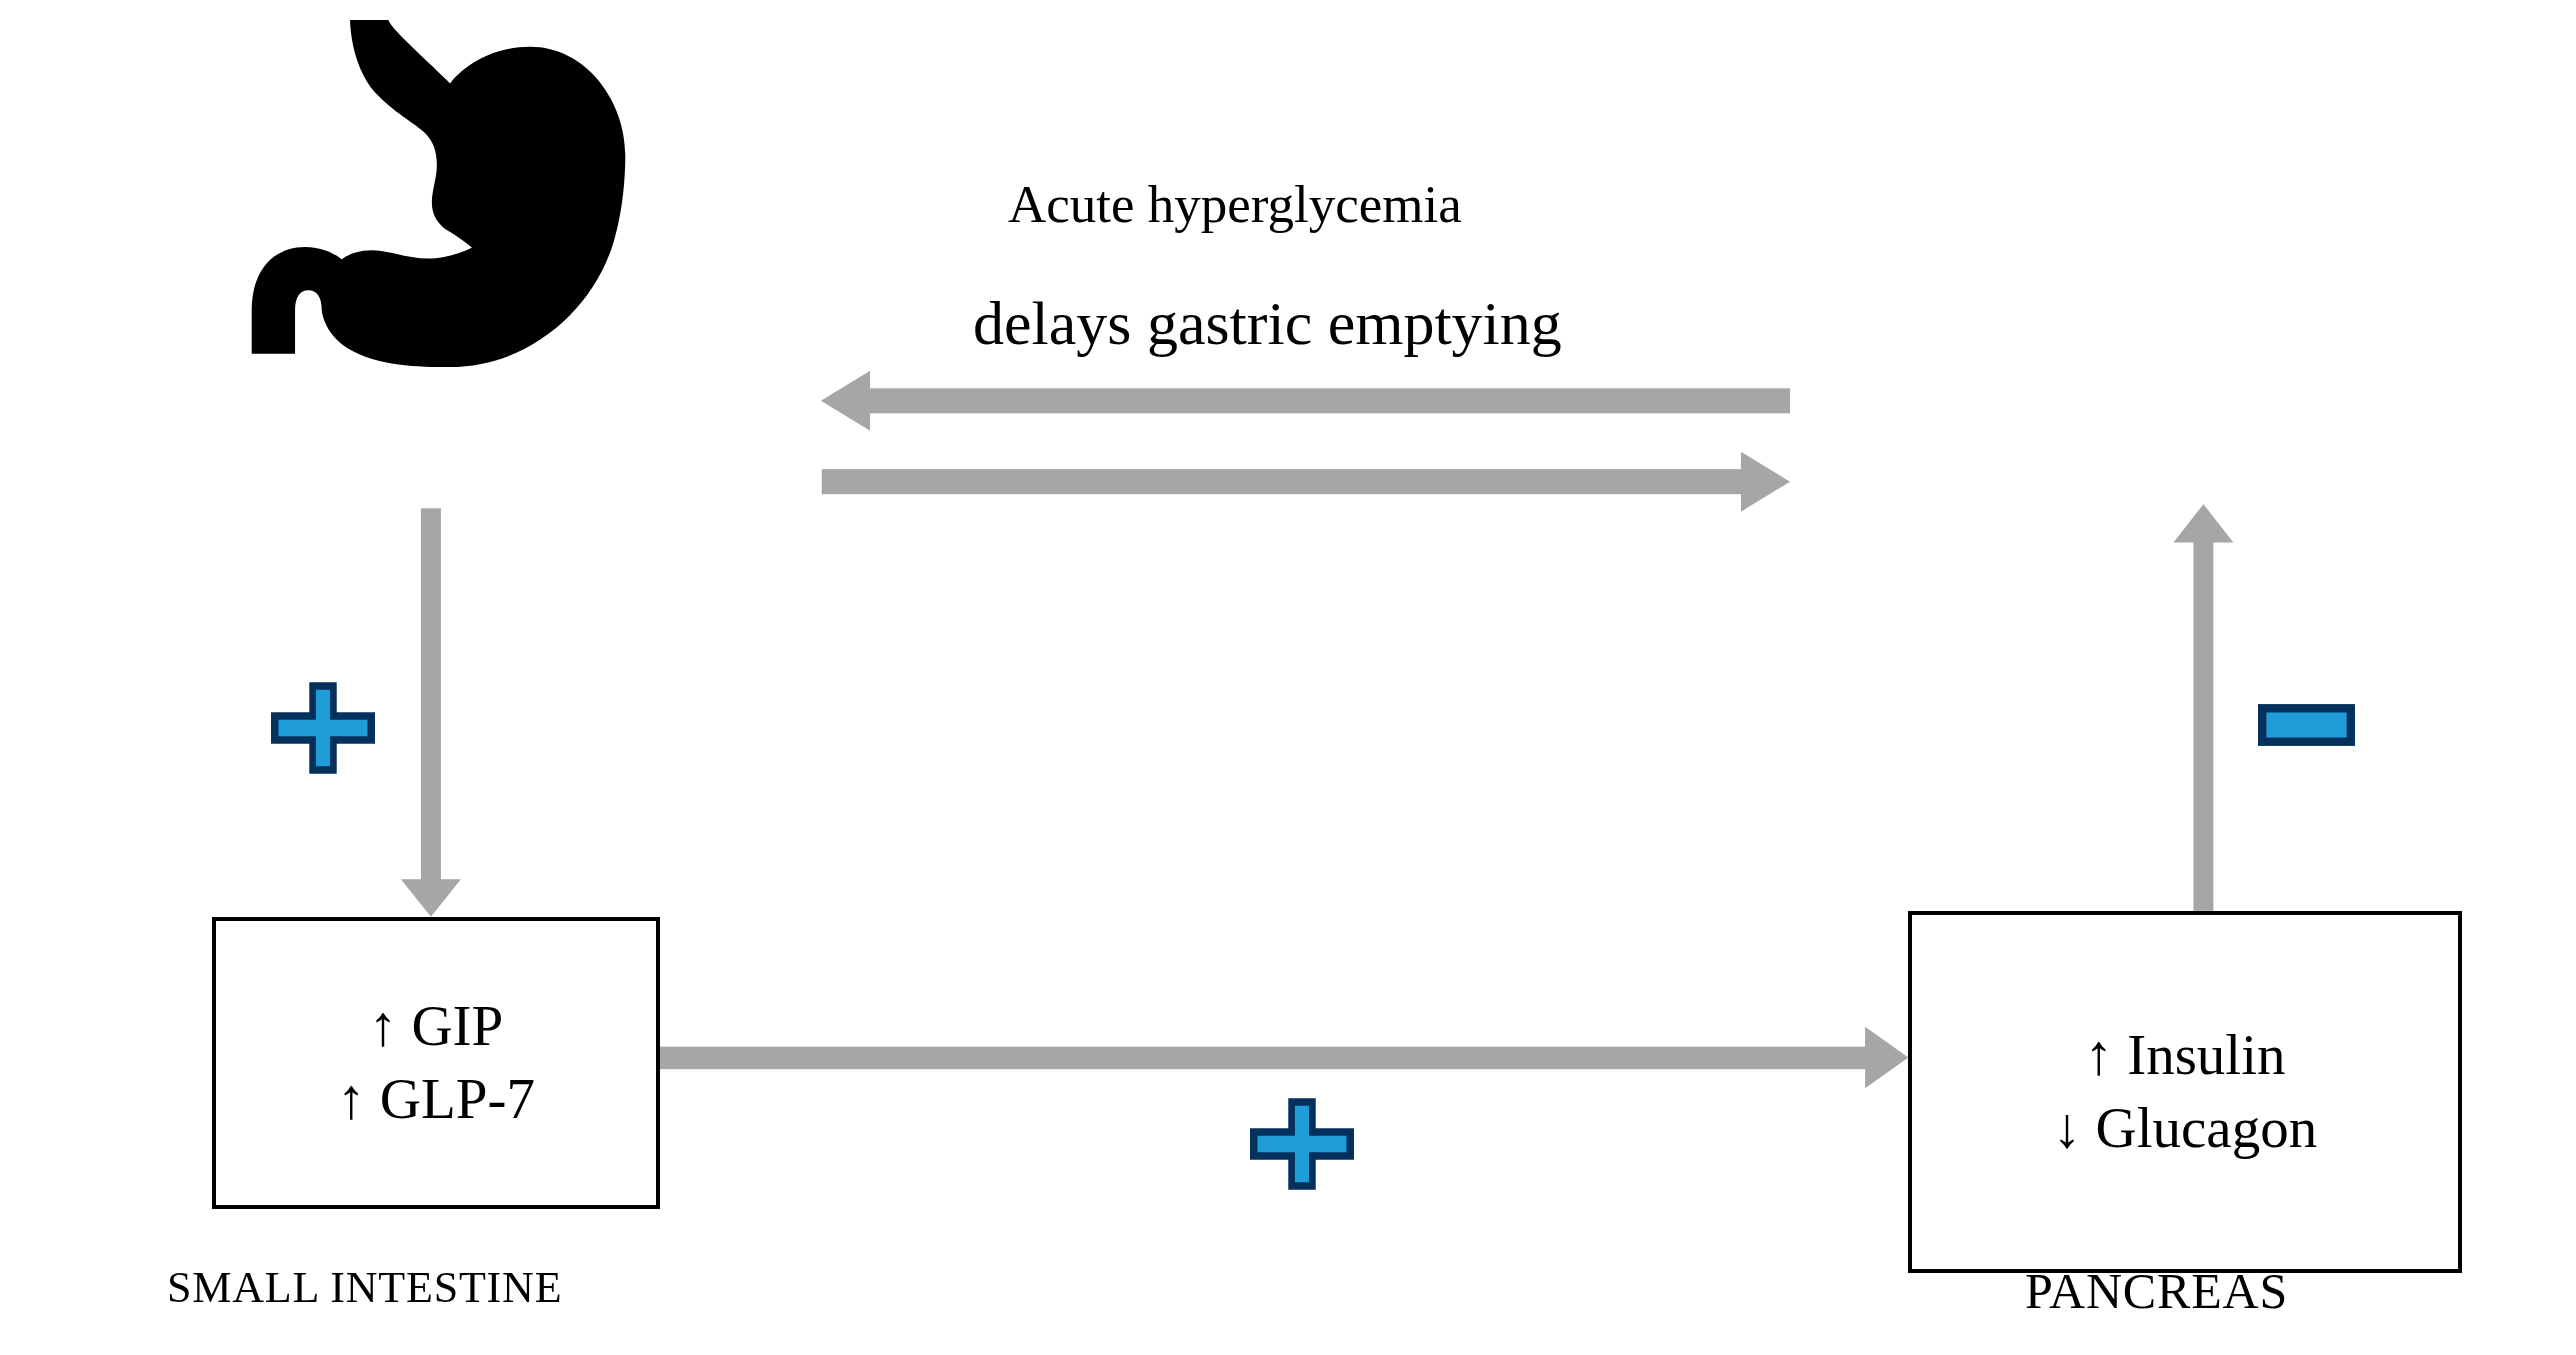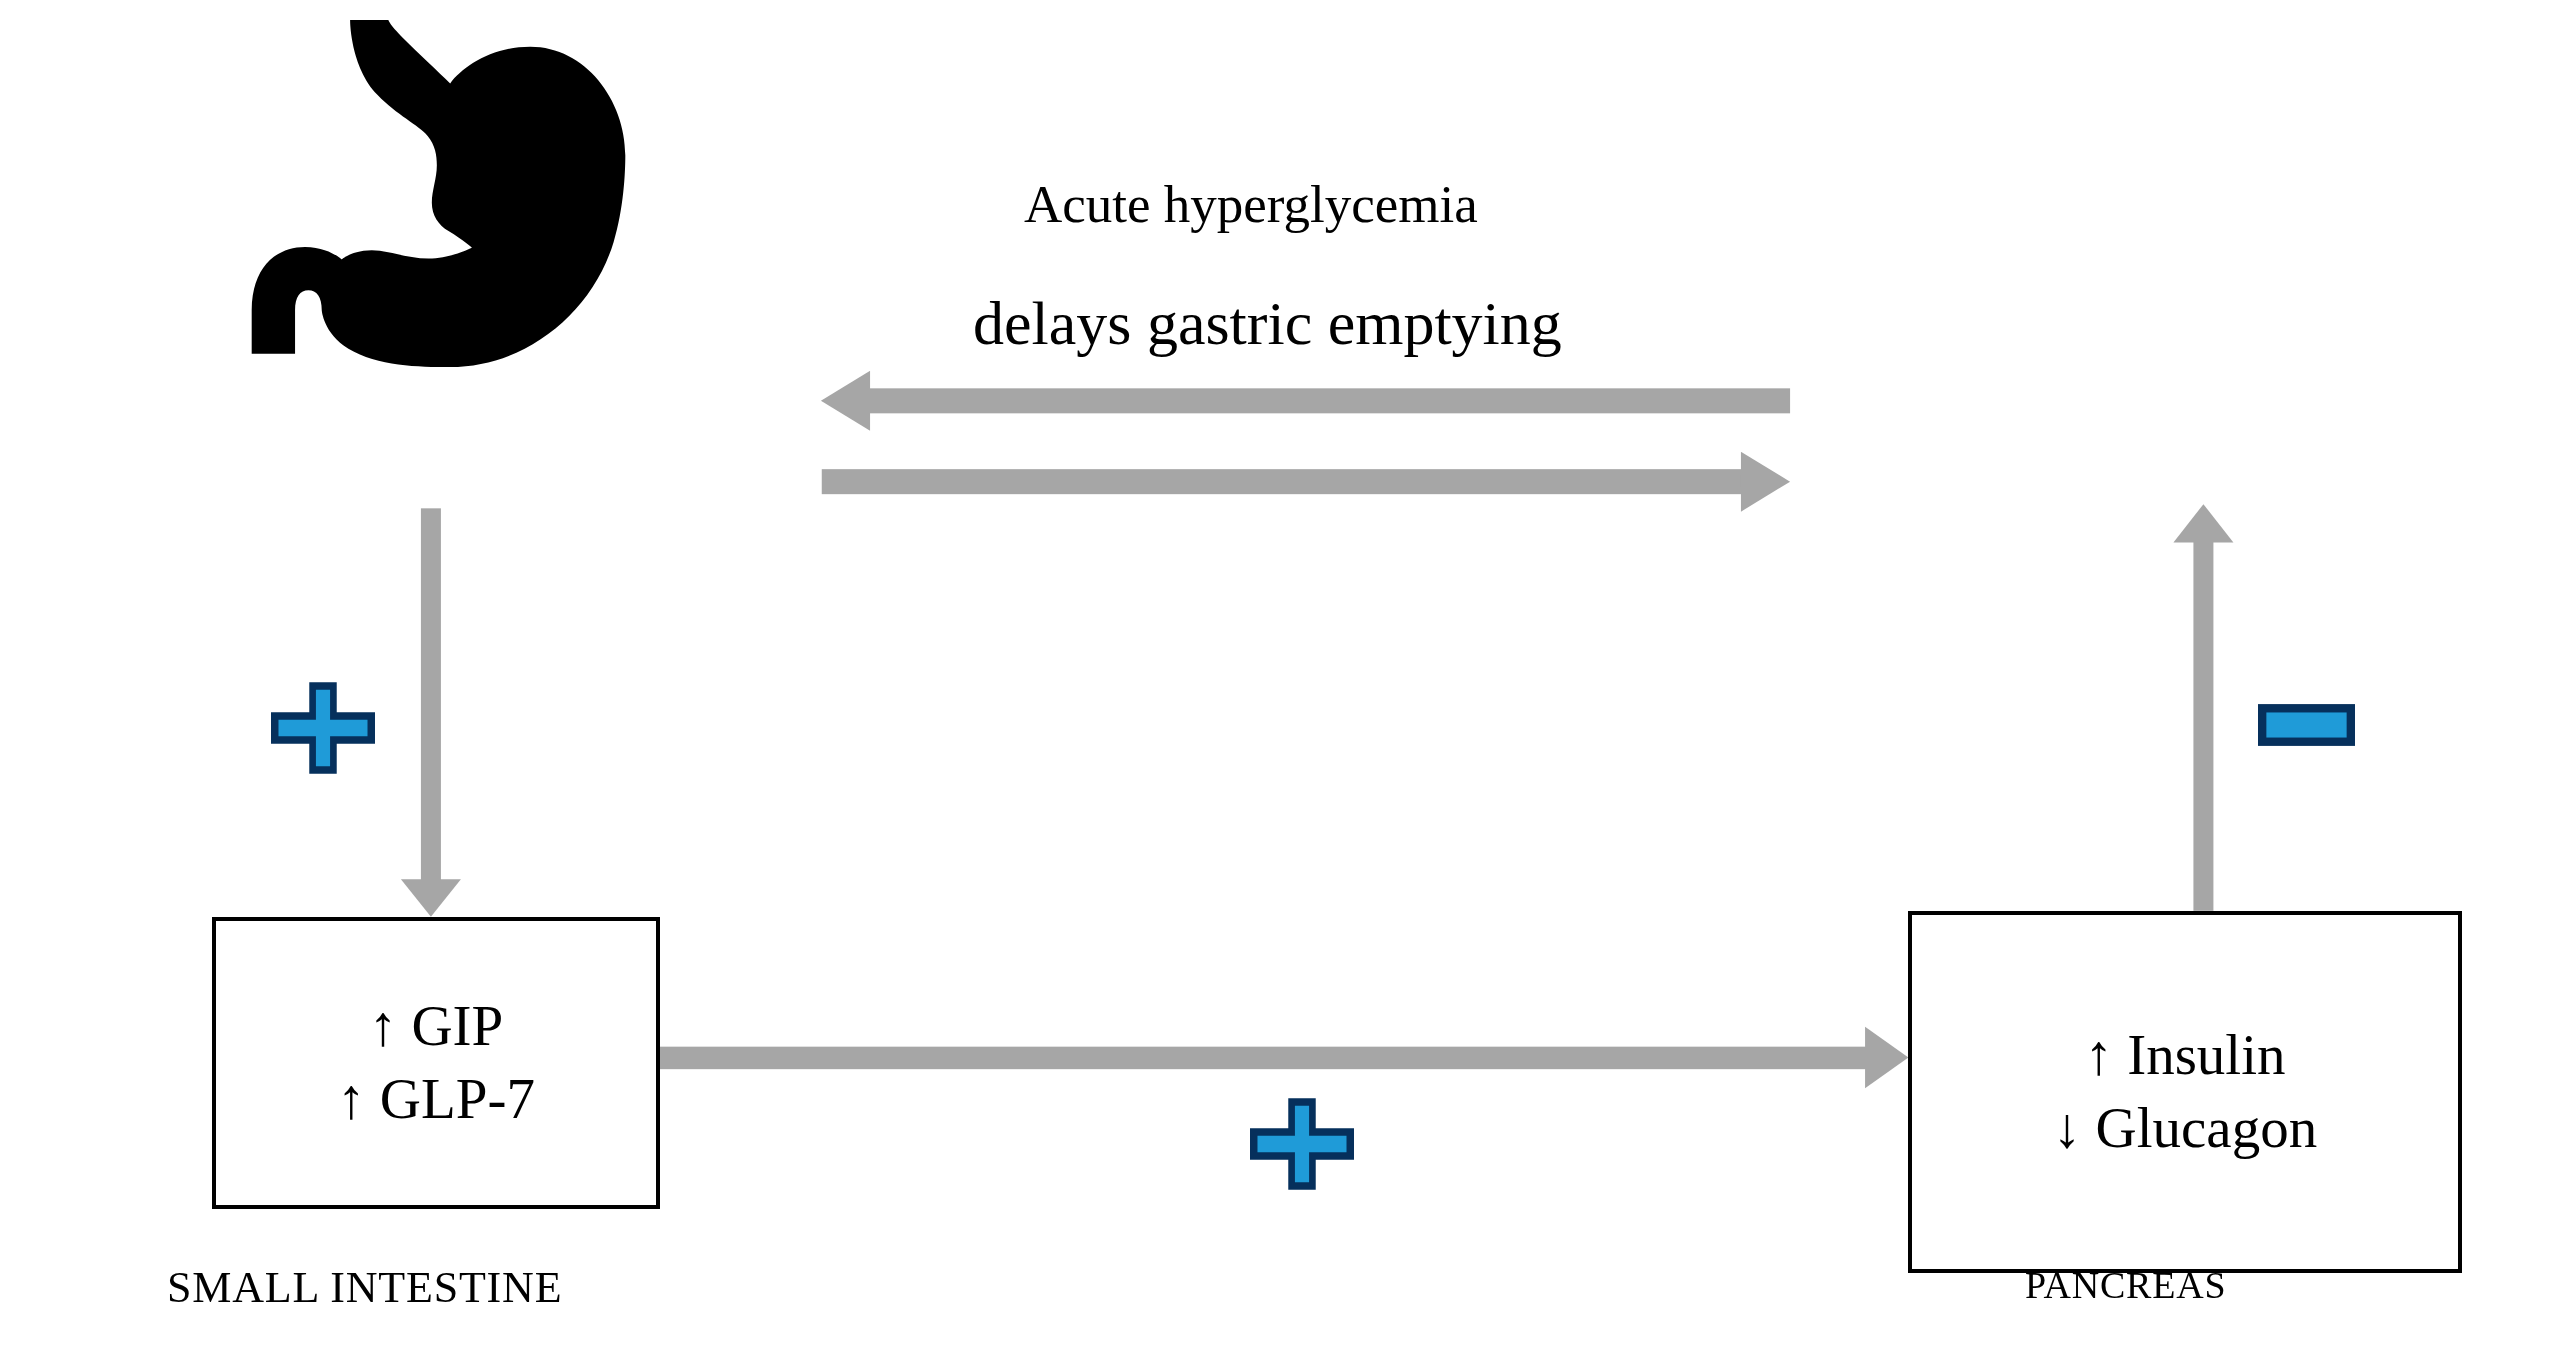--- a/index.html
+++ b/index.html
@@ -31,37 +31,36 @@
   }
   #pp-glucose-label {
     left: 1860px;
     top: 377px;
     font-size: 65px;
   }
   #feedback-line1 {
     left: 1008px;
     top: 178px;
     font-size: 53px;
-    margin-left: 16px;
   }
   #feedback-line2 {
     left: 973px;
     top: 292px;
     font-size: 62px;
   }
   #small-intestine-caption {
     left: 167px;
     top: 1266px;
     font-size: 44px;
     letter-spacing: 0.8px;
   }
   #pancreas-caption {
     left: 2025px;
     top: 1266px;
-    font-size: 38px;
+    font-size: 50px;
     letter-spacing: 0.8px;
   }
 
   
   .organ-box {
     position: absolute;
     border: 4.2px solid #000000;
     background: #ffffff;
     box-sizing: border-box;
     display: flex;

